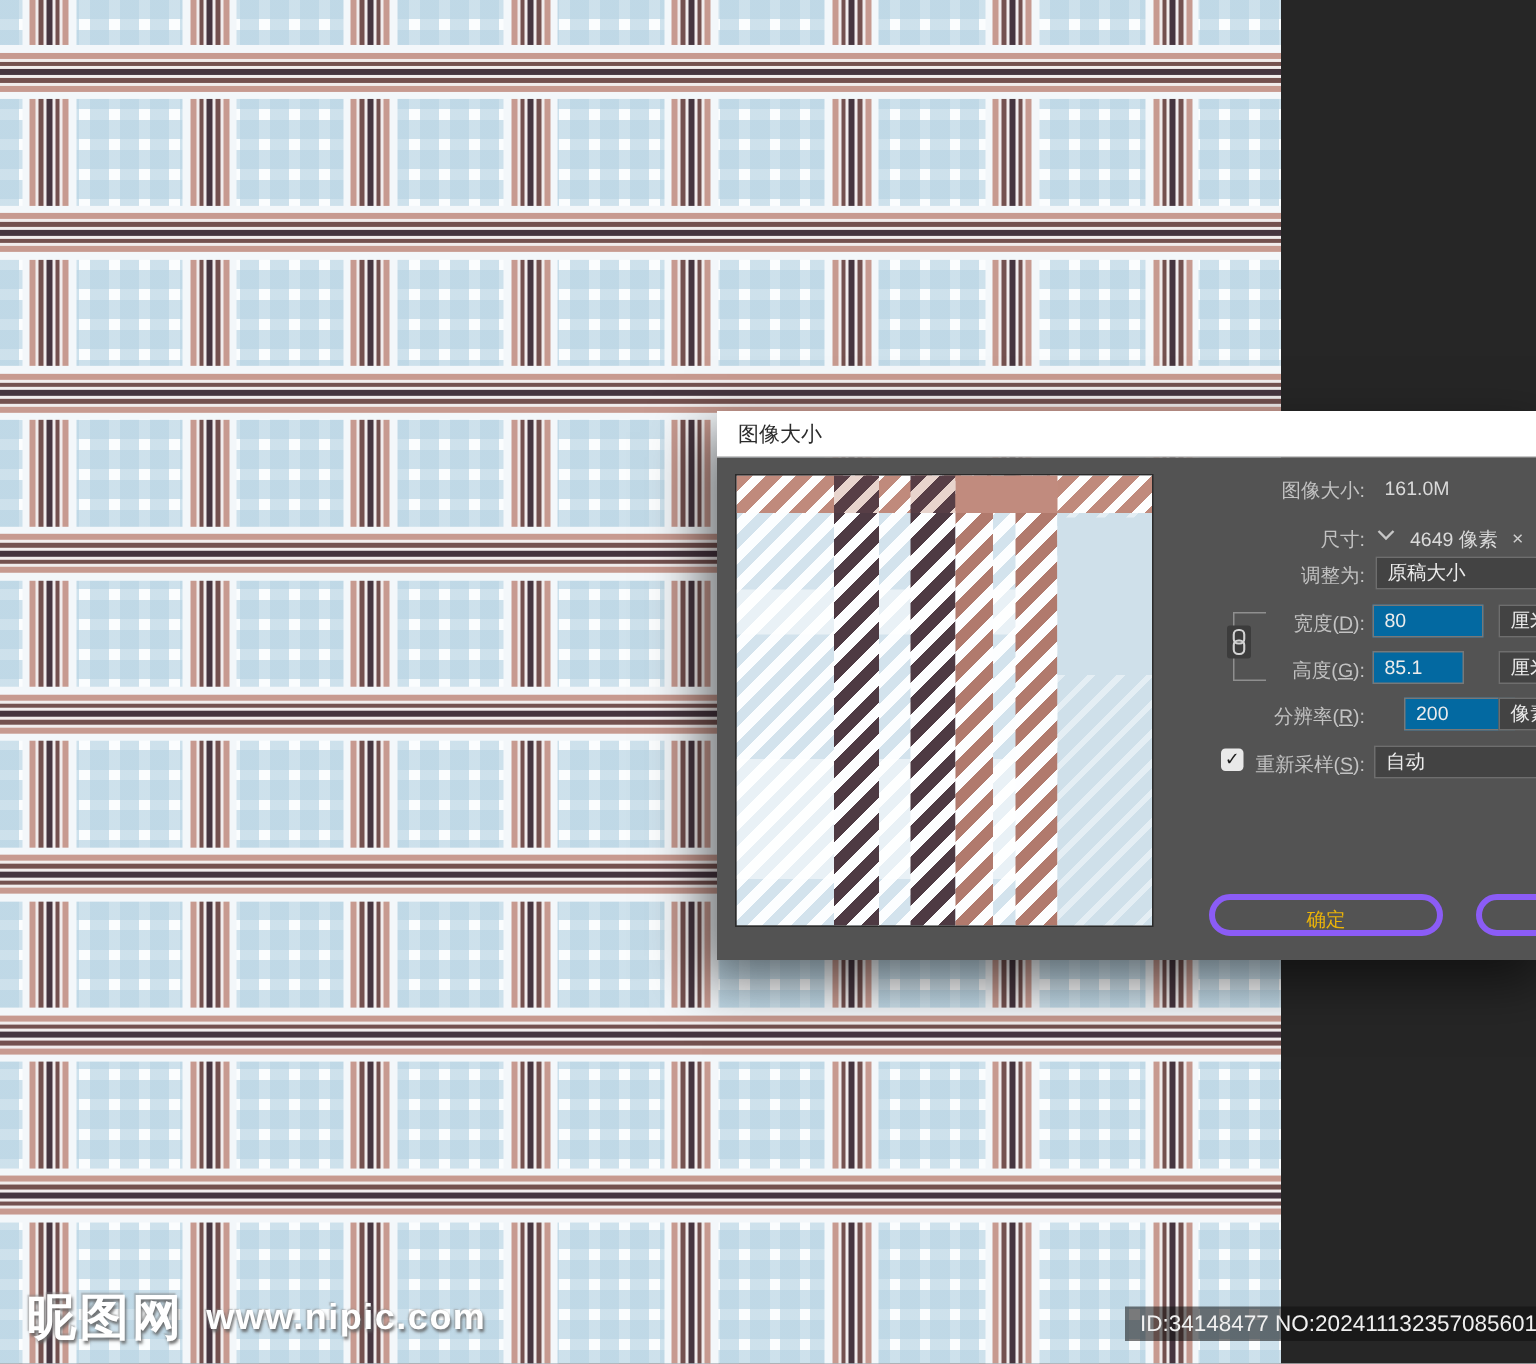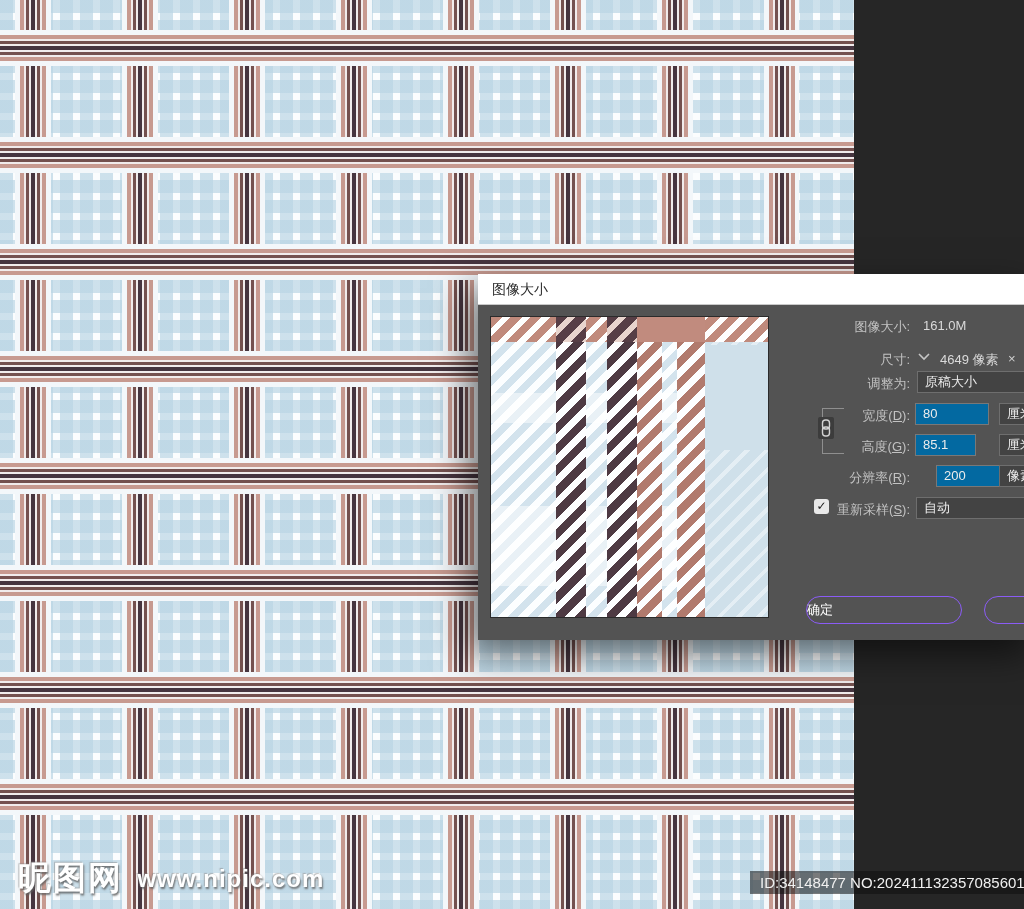--- a/index.html
+++ b/index.html
@@ -127,22 +127,22 @@
     border-left:1px solid #8f8f8f;border-top:1px solid #8f8f8f;border-bottom:1px solid #8f8f8f;
   }
   .chain{
     position:absolute;left:340px;top:112px;width:16px;height:22px;
     background:#3c3c3c;border-radius:2px;cursor:pointer;
   }
   .chain svg{display:block;margin:2px auto 0;}
 
   .btn{
     position:absolute;height:28px;box-sizing:border-box;
-    border:1px solid #8b5cf6;border-radius:14px;background:transparent;
-    color:#ffffff;font-size:13px;text-align:left;line-height:26px;cursor:pointer;
+    border:4px solid #8b5cf6;border-radius:14px;background:transparent;
+    color:#eab308;font-size:13px;text-align:center;line-height:26px;cursor:pointer;
   }
 </style>
 </head>
 <body>
 
 <div class="plaid"></div>
 
 <div class="dialog">
   <div class="titlebar">
     <span>图像大小</span>

